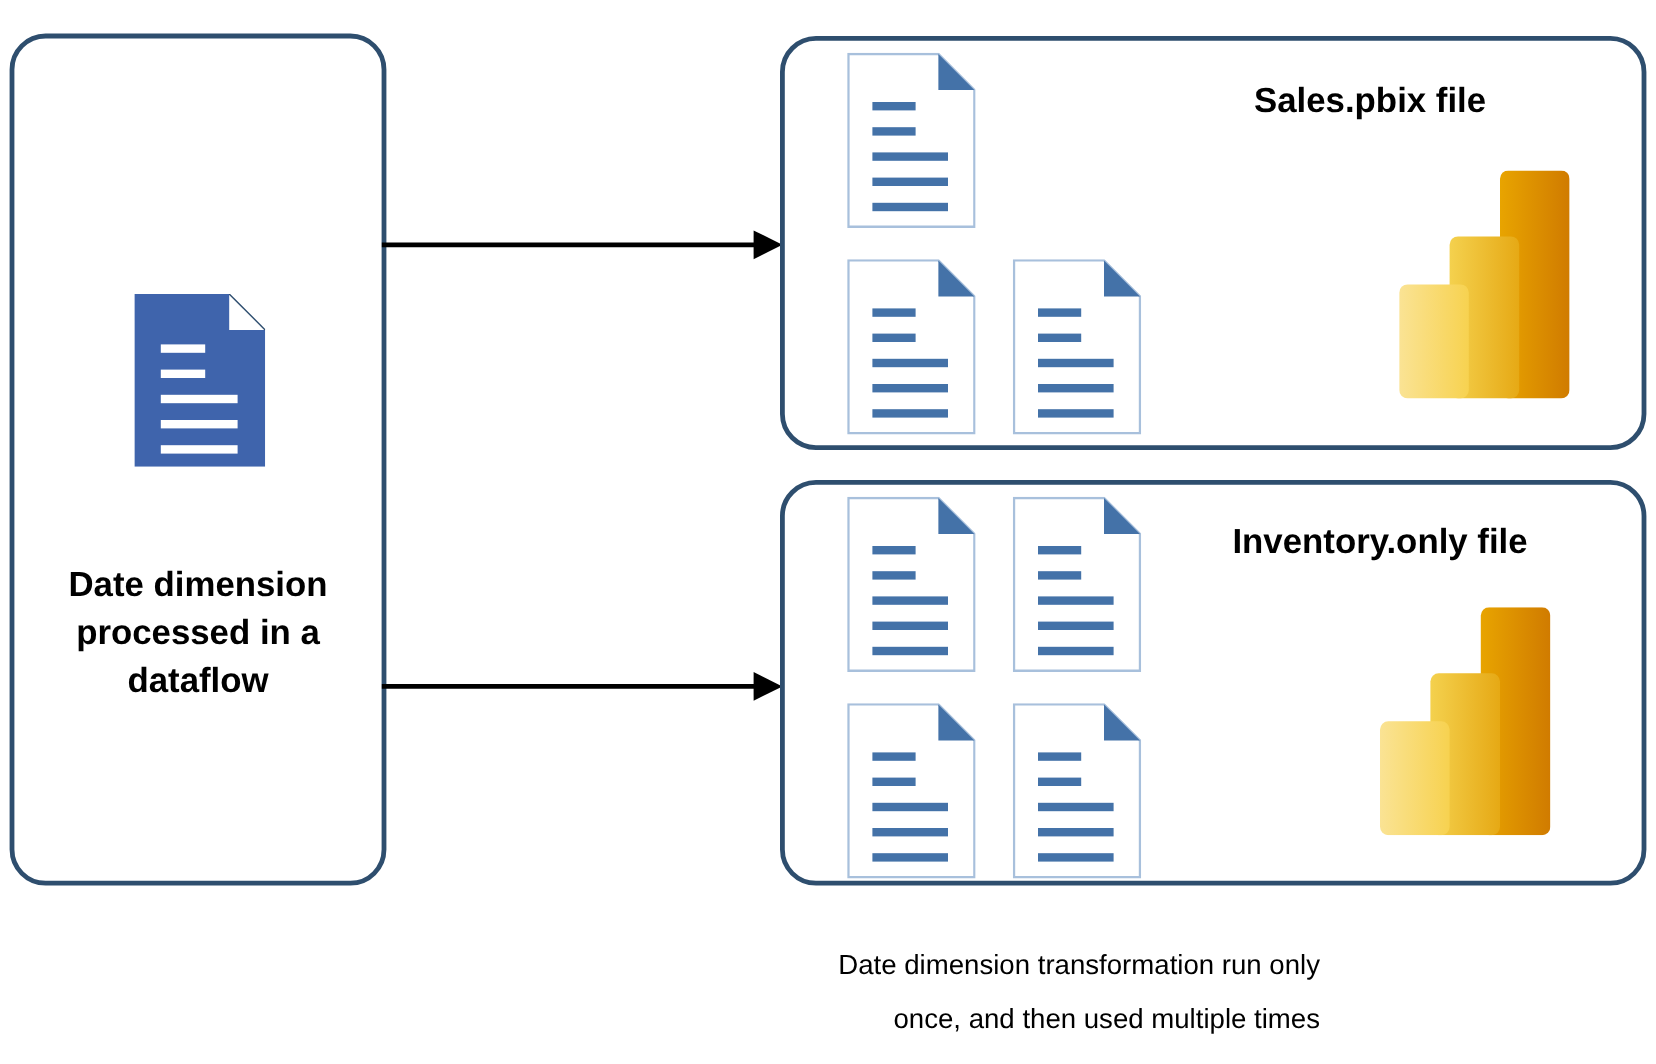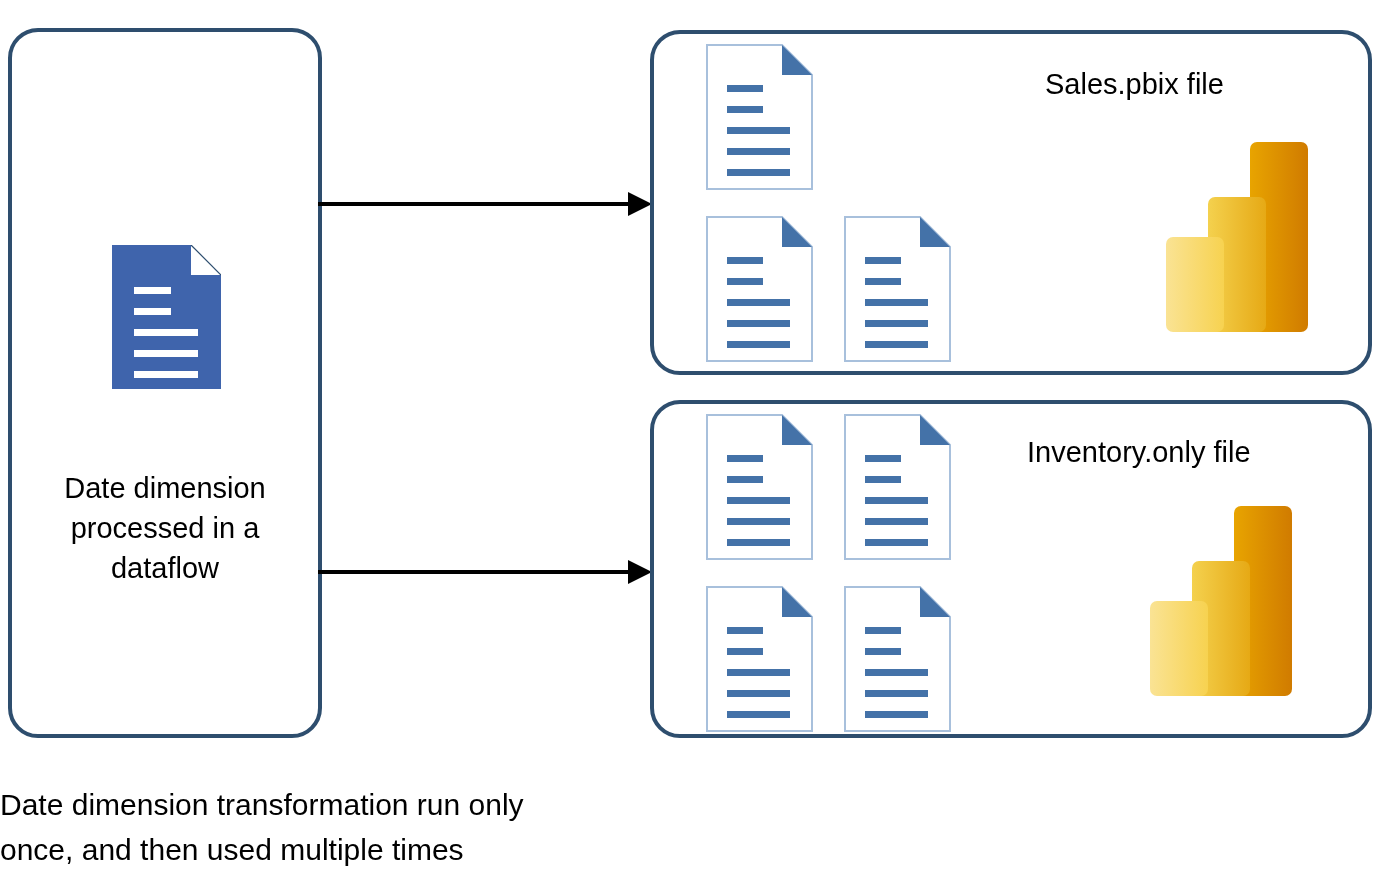--- a/index.html
+++ b/index.html
@@ -32,37 +32,39 @@
   .source-label {
     position: absolute;
     left: 8px;
     top: 468px;
     width: 314px;
     text-align: center;
     font-size: 29px;
     line-height: 40px;
     color: #000;
     white-space: pre-line;
+    font-weight: bold;
   }
   .file-label {
     position: absolute;
     font-size: 29px;
     color: #000;
     white-space: nowrap;
+    font-weight: bold;
   }
   #label-sales { left: 1045px; top: 68px;  }
   #label-inv   { left: 1027px; top: 436px; }
 
   .bottom-caption {
     position: absolute;
     left: 0;
     top: 782px;
     width: 1100px;
-    text-align: left;
-    font-size: 30px;
+    text-align: right;
+    font-size: 23px;
     line-height: 45px;
     color: #000;
     white-space: pre-line;
   }
 
   
   .arrow { position: absolute; }
   #arrow-sales { left: 318px; top: 188px; }
   #arrow-inv   { left: 318px; top: 556px; }
 

